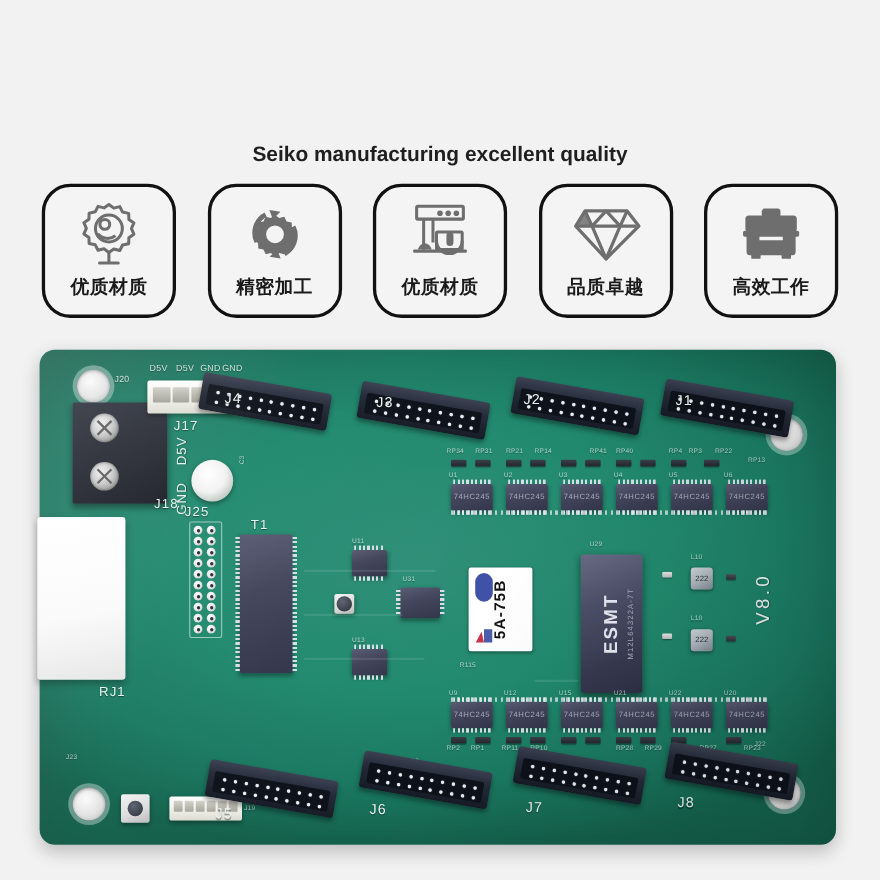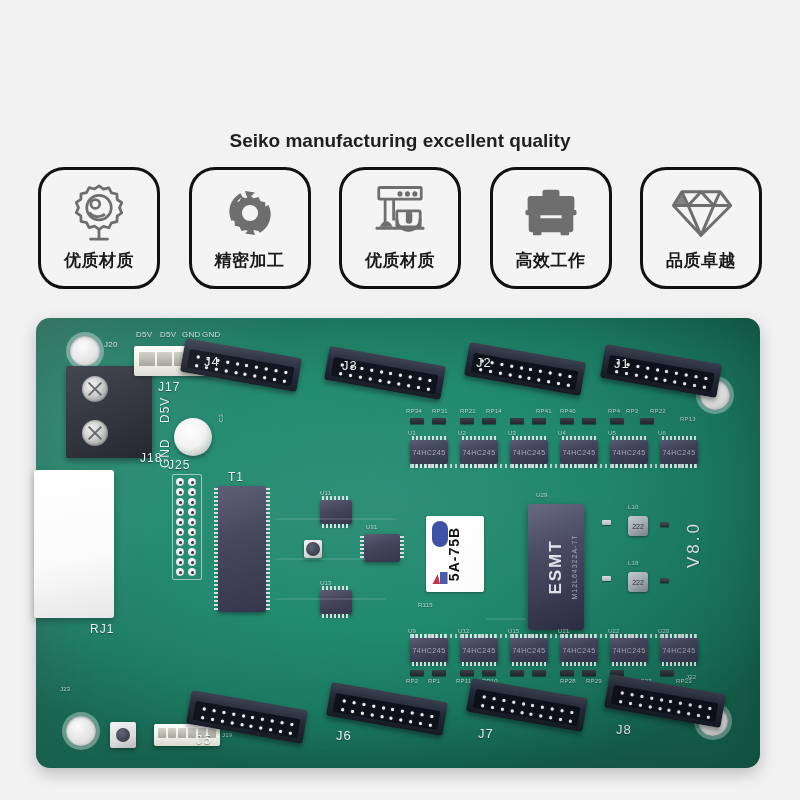--- a/index.html
+++ b/index.html
@@ -534,48 +534,48 @@
               <rect x="9" y="45" width="46" height="2.8" rx="1"></rect>
             </g>
           </svg>
         </span>
         <span class="badge-label">优质材质</span>
       </div>
 
       <div class="badge">
         <span class="badge-icon">
           <svg viewBox="0 0 64 64" width="68" height="68">
+            <g fill="none" stroke="#6e6e6e" stroke-width="2.8" stroke-linejoin="round">
+              <path d="M14 12h36l10 13-28 28L6 25z"></path>
+              <path d="M6 25h52"></path>
+              <path d="M14 12l6 13 12-13 12 13 6-13"></path>
+              <path d="M20 25l12 28 12-28"></path>
+            </g>
+            <path d="M14 12L6 25h14z" fill="#6e6e6e" opacity="0.85"></path>
+          </svg>
+        </span>
+        <span class="badge-label">品质卓越</span>
+      </div>
+
+      <div class="badge">
+        <span class="badge-icon">
+          <svg viewBox="0 0 64 64" width="68" height="68">
             <g fill="#6e6e6e">
               <rect x="24" y="10" width="16" height="8" rx="2.5"></rect>
               <rect x="10" y="16" width="44" height="14" rx="3"></rect>
               <rect x="8" y="29" width="48" height="5" rx="1.5"></rect>
               <path d="M11 33h11v4h20v-4h11v14a3 3 0 0 1-3 3H14a3 3 0 0 1-3-3z"></path>
               <rect x="15" y="49" width="8" height="4" rx="1"></rect>
               <rect x="41" y="49" width="8" height="4" rx="1"></rect>
             </g>
           </svg>
         </span>
         <span class="badge-label">高效工作</span>
       </div>
 
-      <div class="badge">
-        <span class="badge-icon">
-          <svg viewBox="0 0 64 64" width="68" height="68">
-            <g fill="none" stroke="#6e6e6e" stroke-width="2.8" stroke-linejoin="round">
-              <path d="M14 12h36l10 13-28 28L6 25z"></path>
-              <path d="M6 25h52"></path>
-              <path d="M14 12l6 13 12-13 12 13 6-13"></path>
-              <path d="M20 25l12 28 12-28"></path>
-            </g>
-            <path d="M14 12L6 25h14z" fill="#6e6e6e" opacity="0.85"></path>
-          </svg>
-        </span>
-        <span class="badge-label">品质卓越</span>
-      </div>
-
     </div>
   </div>
 
   <div class="photo">
     <div class="pcb">
 
       <div class="hole" style="left:34px;  top:18px;"></div>
       <div class="hole" style="left:664px; top:62px;"></div>
       <div class="hole" style="left:30px;  top:398px;"></div>
       <div class="hole" style="left:662px; top:388px;"></div>

